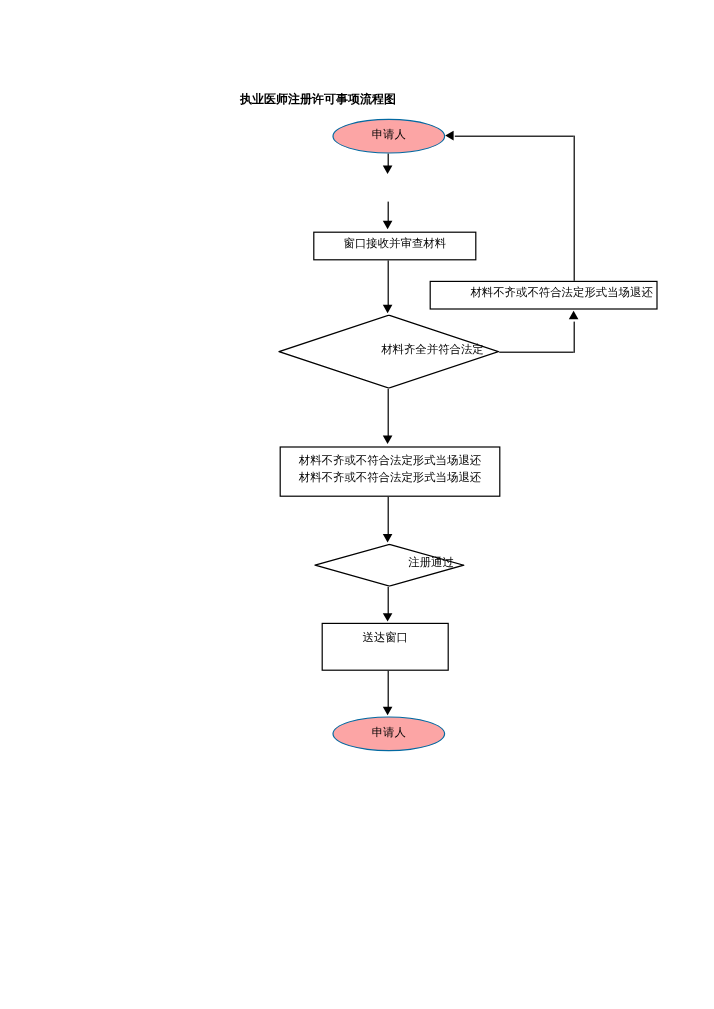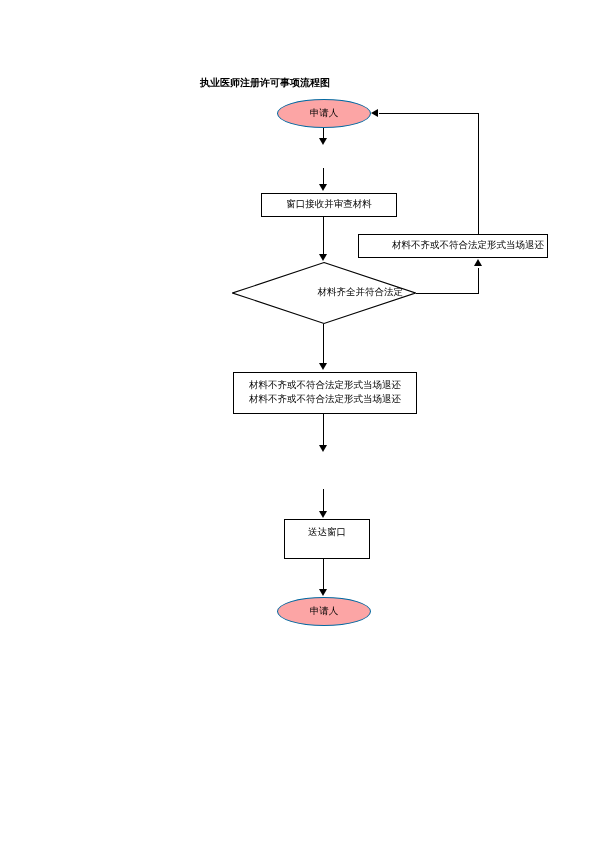--- a/index.html
+++ b/index.html
@@ -125,22 +125,28 @@
     </div>
   </div>
 
   <div class="node node-rect" style="left:233px; top:372px; width:184px; height:42px;">
     <div>
       <div>材料不齐或不符合法定形式当场退还</div>
       <div>材料不齐或不符合法定形式当场退还</div>
     </div>
   </div>
 
+  <div class="node node-diamond" style="left:262px; top:453px; width:125px; height:36px;">
+    <svg class="diamond-shape" viewBox="0 0 125 36" preserveAspectRatio="none">
+      <polygon points="62.5,0.6 124.4,18 62.5,35.4 0.6,18" fill="#ffffff" stroke="#000000" stroke-width="1.1"></polygon>
+    </svg>
+    <div class="diamond-label">注册通过</div>
+  </div>
 
-  <div class="node node-rect node-rect-top" style="left:284px; top:519px; width:86px; height:40px;">
+  <div class="node node-rect node-rect-top" style="left:268px; top:519px; width:106px; height:40px;">
     <span>送达窗口</span>
   </div>
 
   <div class="node node-ellipse" style="left:277px; top:597px; width:94px; height:29px;">
     <span>申请人</span>
   </div>
 
   <div class="conn conn-v" style="left:323px; top:128px; height:12px;"></div>
   <div class="arrow arrow-down" style="left:319px; top:138px;"></div>
 

